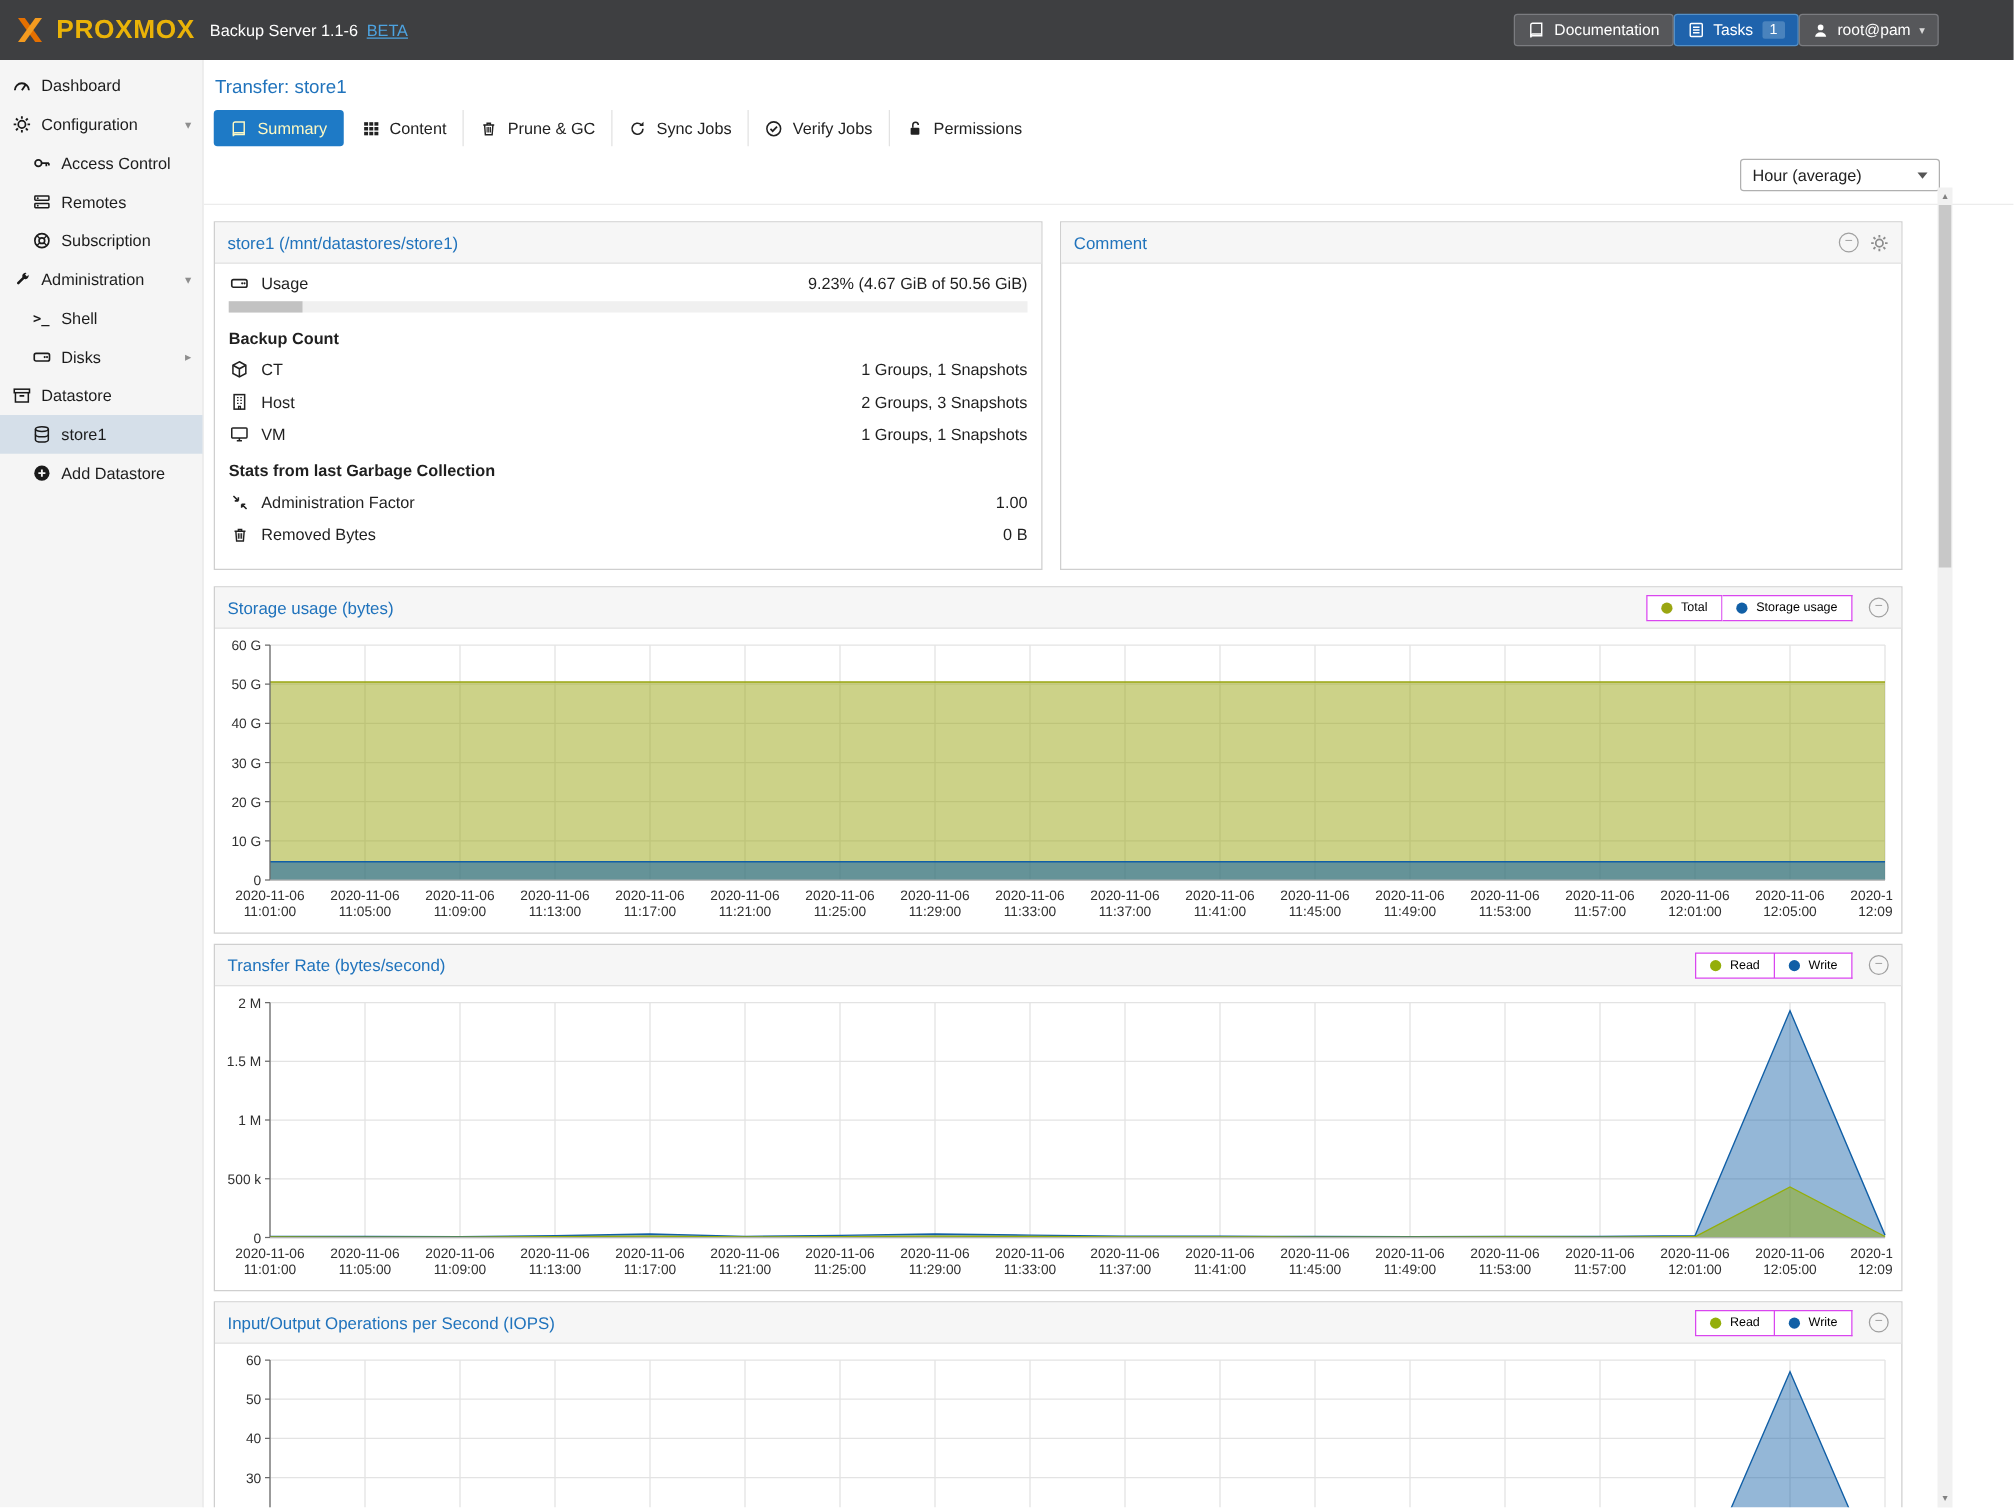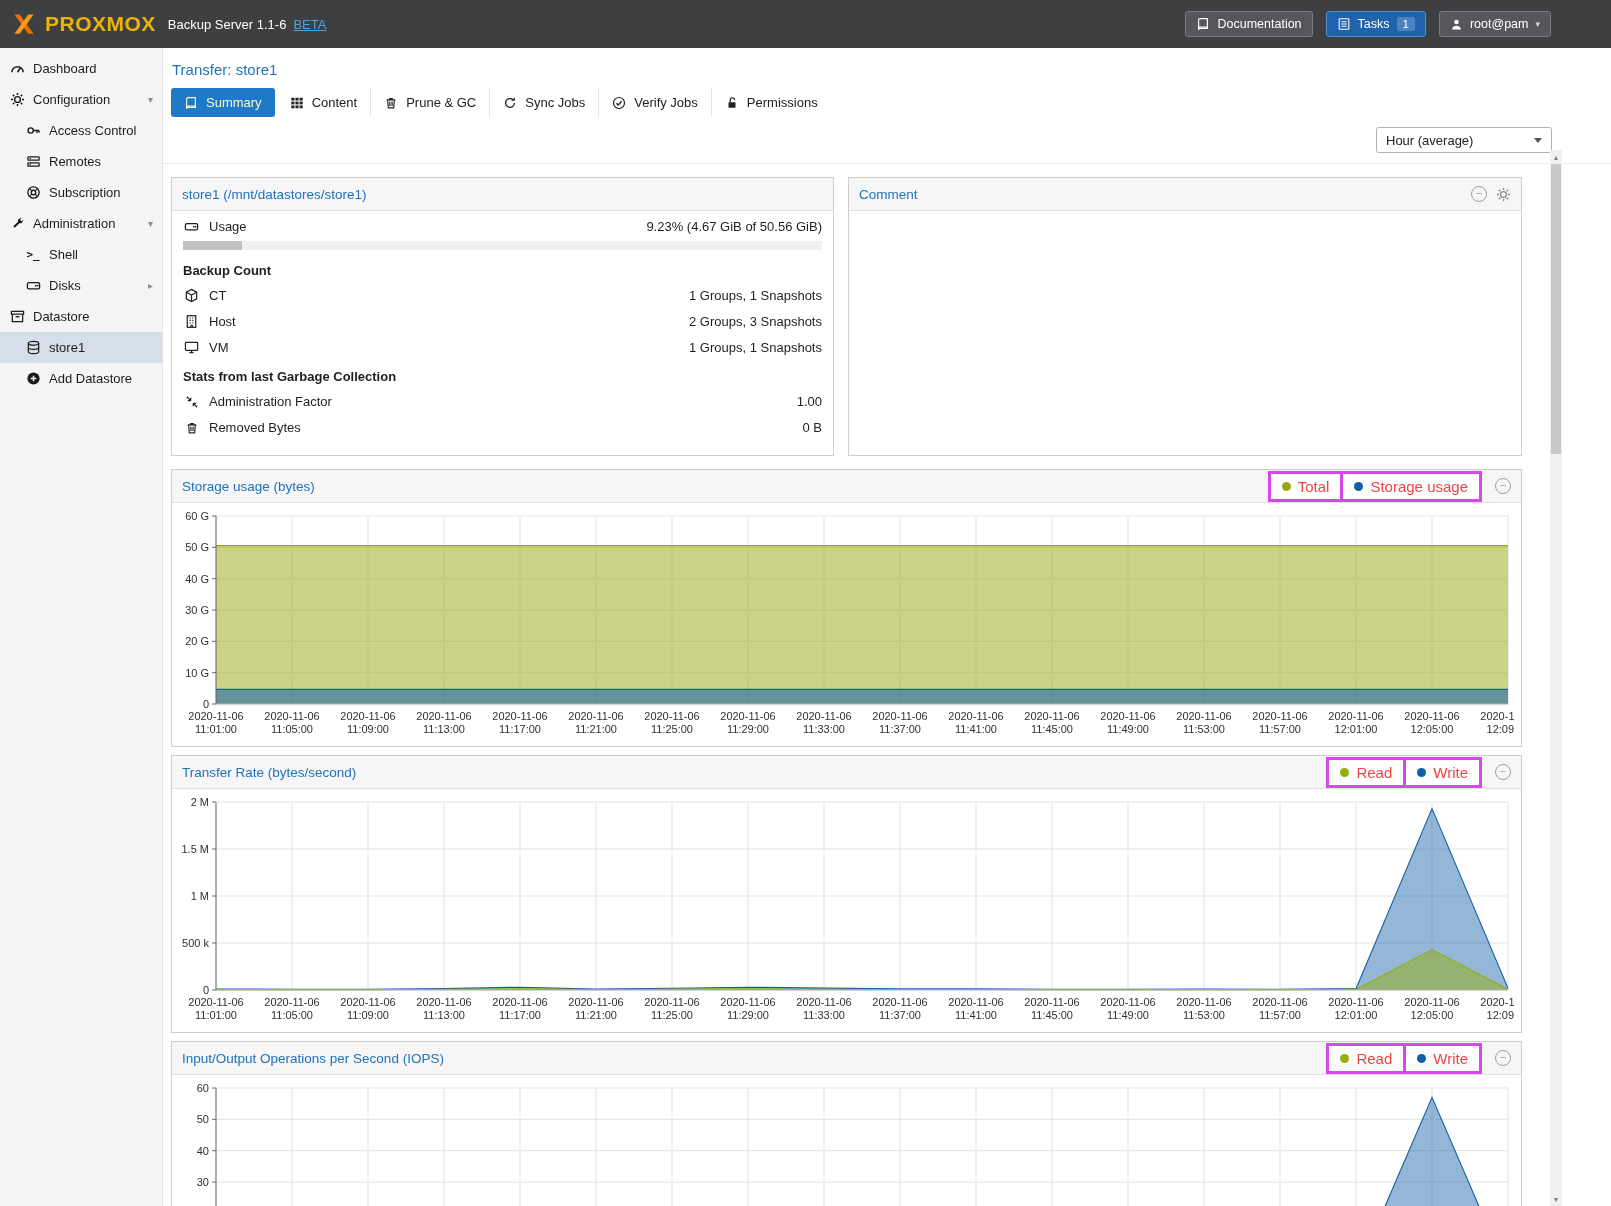--- a/index.html
+++ b/index.html
@@ -4,21 +4,21 @@
 <style>
 *{box-sizing:border-box;margin:0;padding:0}
 html,body{width:1611px;height:1206px;overflow:hidden}
 body{font-family:"Liberation Sans",sans-serif;font-size:13px;color:#1f1f1f;background:#fff}
 
 .topbar{height:48px;background:#3e3f41;display:flex;align-items:center;padding:0 10px;color:#fff}
 .logo{display:flex;align-items:center;gap:7px}
 .logo-text{font-size:21px;font-weight:bold;letter-spacing:.5px;color:#eab308}
 .product{margin-left:12px;font-size:13px;color:#fff}
 .beta{color:#4da3e0;margin-left:7px;text-decoration:underline;cursor:pointer;font-size:13px}
-.top-right{margin-left:auto;display:flex;gap:13px;margin-right:50px}
+.top-right{margin-left:auto;display:flex;gap:0;margin-right:50px}
 .hbtn{height:26px;display:flex;align-items:center;gap:7px;padding:0 10px;background:#56575a;border:1px solid #7b7c80;border-radius:3px;font-size:12.5px;color:#fff;cursor:pointer;font-family:inherit}
 .hbtn.tasks{background:#1f63ac;border-color:#5490c8}
 .badge{background:#4a83bd;border-radius:2px;padding:1px 6px;font-size:11.5px}
 .chev{font-size:9px;color:#d9d9d9}
 .hic{display:flex}
 
 .layout{display:flex;height:1158px}
 .sidebar{width:163px;background:#f5f5f5;padding-top:5px;flex-shrink:0;border-right:1px solid #e3e3e3}
 .side-item{height:31px;display:flex;align-items:center;gap:8px;padding:0 9px;font-size:13px;cursor:pointer;position:relative;color:#1c1c1c}
 .side-item.lvl1{padding-left:25px}
@@ -29,34 +29,34 @@
 
 .content{flex:1;position:relative;background:#fff;overflow:hidden}
 .page-title{color:#2073bc;font-size:15px;margin:13px 0 0 9px}
 .tabbar{display:flex;align-items:stretch;margin:10px 0 0 8px;height:29px}
 .tab{display:flex;align-items:center;gap:8px;padding:0 13px;cursor:pointer;color:#222;font-size:13px}
 .tab+.tab{border-left:1px solid #e2e2e2}
 .tab.active{background:#1e7ac6;color:#fef9c3;border-radius:3px;border-left:none;margin-right:2px}
 .tab.active+.tab{border-left:none}
 .tic{display:flex}
 .toolbar{display:flex;justify-content:flex-end;padding:10px 59px 10px 0;border-bottom:1px solid #ececec}
-.dropdown{width:176px;height:26px;border:1px solid #b0b0b0;border-radius:3px;background:#fff;display:flex;align-items:center;justify-content:space-between;padding:0 9px;font-size:13px;cursor:pointer;color:#222}
+.dropdown{width:160px;height:26px;border:1px solid #b0b0b0;border-radius:3px;background:#fff;display:flex;align-items:center;justify-content:space-between;padding:0 9px;font-size:13px;cursor:pointer;color:#222}
 .dd-arrow{width:0;height:0;border-left:4px solid transparent;border-right:4px solid transparent;border-top:5px solid #555}
 
 .panels{margin:13px 8px 0;width:1351px}
 .row1{display:flex;gap:14px;margin-bottom:13px}
 .panel{border:1px solid #cfcfcf;background:#fff}
 .panel.usage{width:663px;height:279px}
 .panel.comment{width:674px;height:279px;display:flex;flex-direction:column}
 .panel.chart{width:1351px;margin-bottom:8px}
 .panel-hd{height:33px;background:#f6f6f6;border-bottom:1px solid #e1e1e1;display:flex;align-items:center;padding:0 10px;color:#2073bc;font-size:13.5px;flex-shrink:0}
 .hd-icons{margin-left:auto;display:flex;gap:9px;align-items:center;color:#8c8c8c}
 .collapse-btn{width:16px;height:16px;border:1px solid #a0a0a0;border-radius:50%;color:#a0a0a0;font-size:11px;line-height:13px;text-align:center;cursor:pointer;flex-shrink:0}
 .legend{margin-left:auto;display:flex}
-.lg-item{display:flex;align-items:center;gap:7px;border:3px solid #d946ef;background:#fff;padding:4px 11px;font-size:15px;color:#ef4444;cursor:pointer}
+.lg-item{display:flex;align-items:center;gap:7px;border:1px solid #d946ef;background:#fff;padding:4px 11px;font-size:10px;color:#000000;cursor:pointer}
 .lg-item+.lg-item{border-left:none}
 .dot{width:9px;height:9px;border-radius:50%;display:inline-block}
 .legend+.collapse-btn{margin-left:13px}
 
 .u-row{display:flex;align-items:center;gap:9px;padding:8px 11px 3px;font-size:13px}
 .u-row .ic{width:17px;display:flex;justify-content:center;color:#222;flex-shrink:0}
 .u-row .val{margin-left:auto}
 .u-bar{height:9px;background:#f0f0f0;margin:4px 11px 2px;position:relative}
 .u-fill{position:absolute;left:0;top:0;bottom:0;background:#c2c2c2}
 .sec-title{font-weight:bold;padding:11px 11px 2px;font-size:13px}

